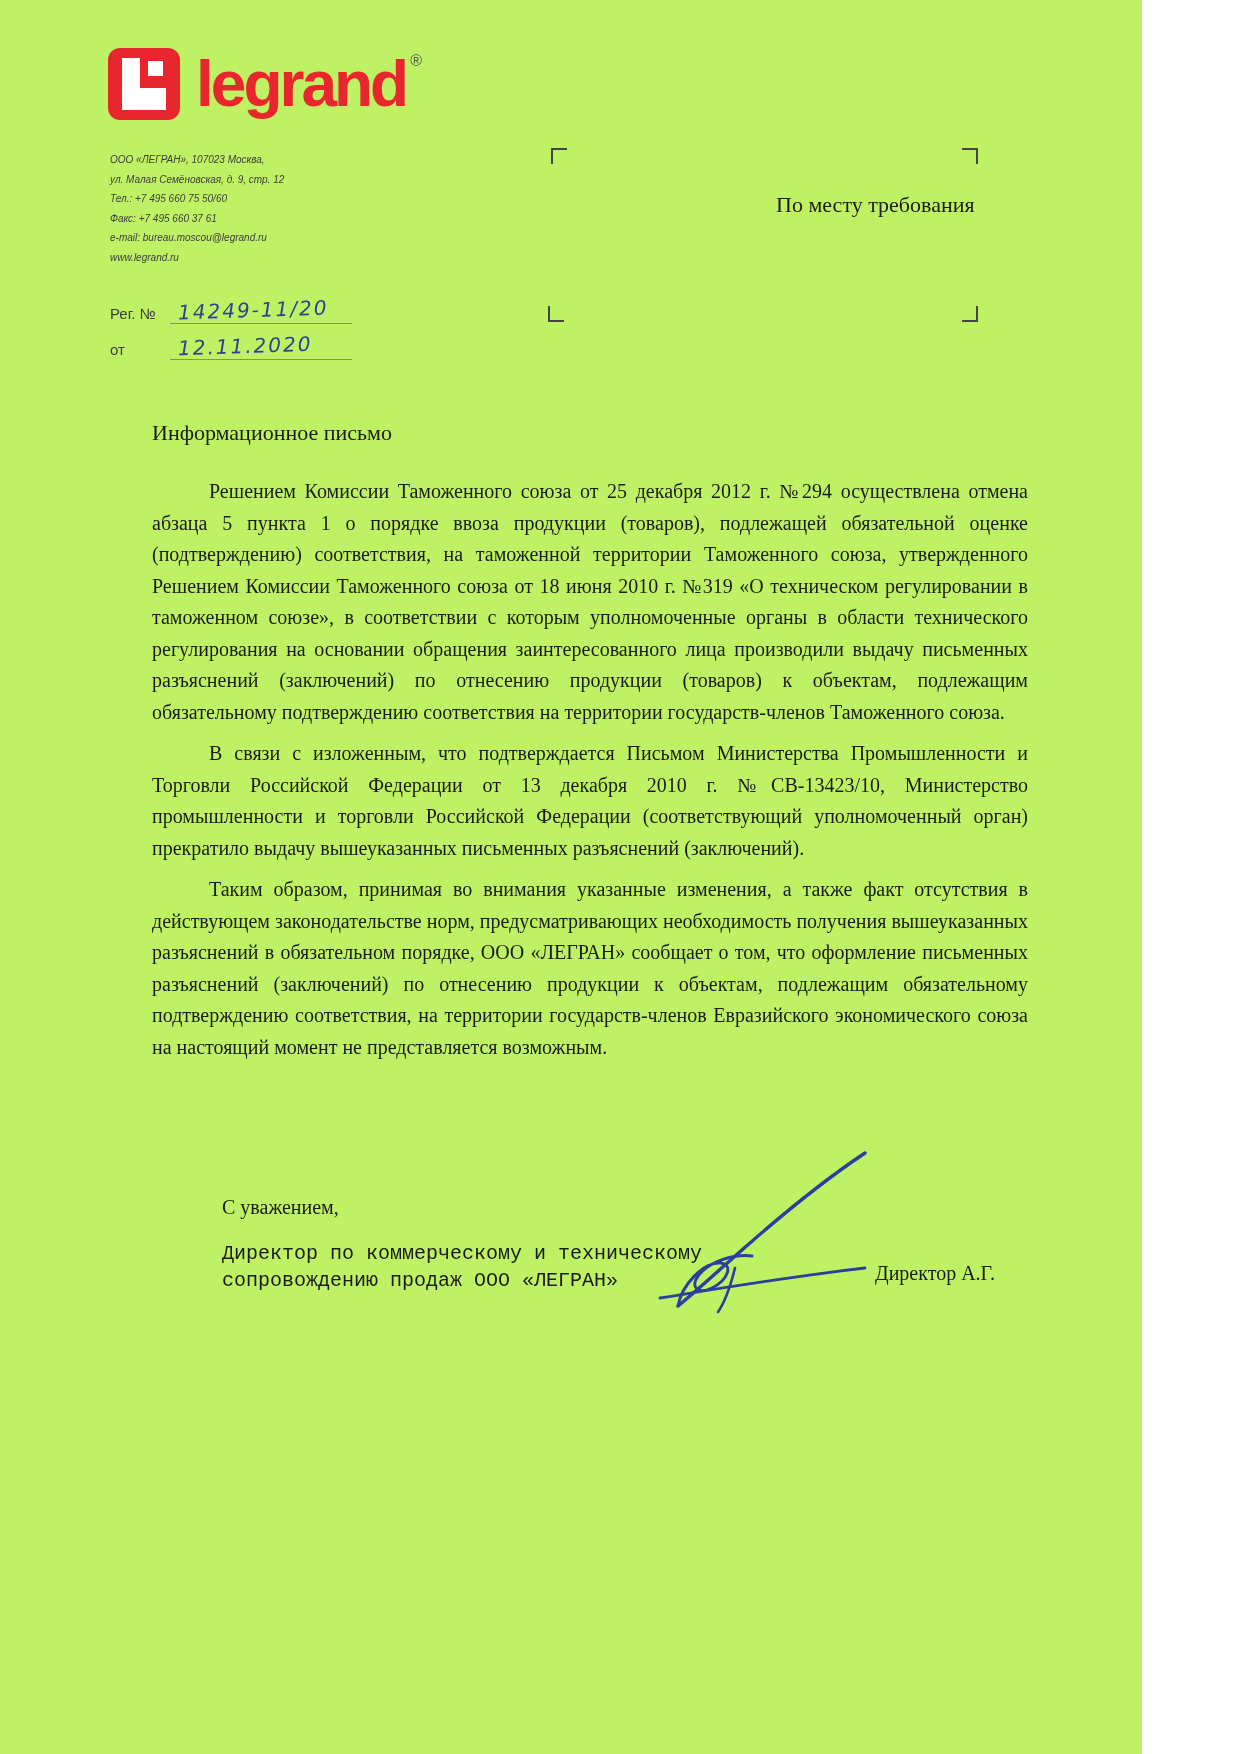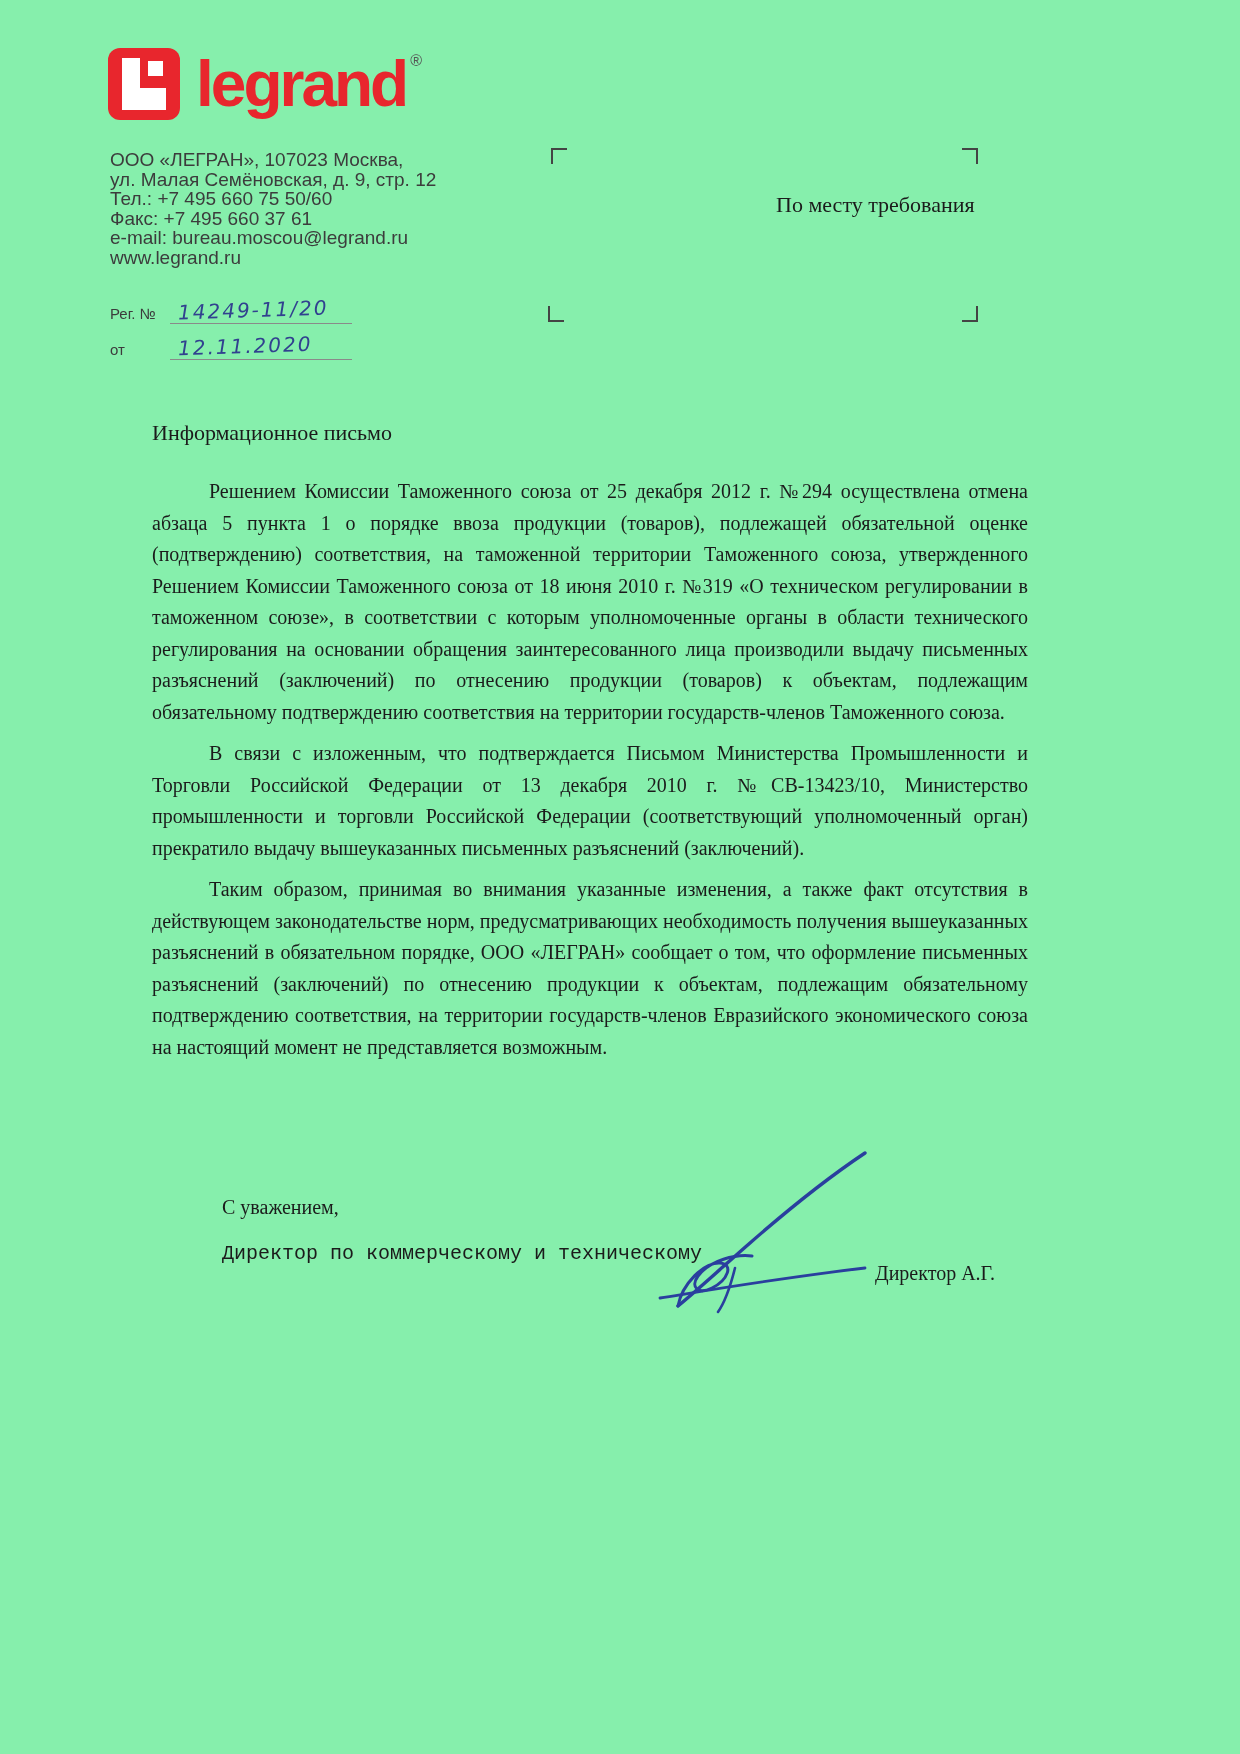--- a/index.html
+++ b/index.html
@@ -2,23 +2,23 @@
 <html lang="ru" style="--brand-red: #e8262d; --ink-blue: #2a3f9e;"><head>
 <meta charset="utf-8">
 <style>
   html, body {
     margin: 0;
     padding: 0;
     background: #ffffff;
   }
   .page {
     position: relative;
-    width: 1240px;
+    width: 1142px;
     height: 1754px;
-    background: #86efac;
+    background: #bef264;
     overflow: hidden;
     font-family: "Liberation Serif", "DejaVu Serif", serif;
     color: #1b1b1b;
   }
 
   
   .logo {
     position: absolute;
     left: 108px;
     top: 48px;
@@ -72,23 +72,24 @@
     margin-left: 4px;
     margin-top: 4px;
   }
 
   
   .company-info {
     position: absolute;
     left: 110px;
     top: 150px;
     font-family: "Liberation Sans", "DejaVu Sans", sans-serif;
-    font-size: 19px;
+    font-size: 10px;
     line-height: 19.5px;
     color: #3c3c3c;
+    font-style: italic;
   }
   .company-info div { white-space: nowrap; }
 
   
   .reg-block {
     position: absolute;
     left: 110px;
     top: 298px;
     font-family: "Liberation Sans", "DejaVu Sans", sans-serif;
     font-size: 15px;
@@ -238,20 +239,21 @@
   <div class="letter-main">
     <h1 class="letter-title">Информационное письмо</h1>
     <p>Решением Комиссии Таможенного союза от 25 декабря 2012 г. №294 осуществлена отмена абзаца 5 пункта 1 о порядке ввоза продукции (товаров), подлежащей обязательной оценке (подтверждению) соответствия, на таможенной территории Таможенного союза, утвержденного Решением Комиссии Таможенного союза от 18 июня 2010 г. №319 «О техническом регулировании в таможенном союзе», в соответствии с которым уполномоченные органы в области технического регулирования на основании обращения заинтересованного лица производили выдачу письменных разъяснений (заключений) по отнесению продукции (товаров) к объектам, подлежащим обязательному подтверждению соответствия на территории государств-членов Таможенного союза.</p>
     <p>В связи с изложенным, что подтверждается Письмом Министерства Промышленности и Торговли Российской Федерации от 13 декабря 2010 г. №СВ-13423/10, Министерство промышленности и торговли Российской Федерации (соответствующий уполномоченный орган) прекратило выдачу вышеуказанных письменных разъяснений (заключений).</p>
     <p>Таким образом, принимая во внимания указанные изменения, а также факт отсутствия в действующем законодательстве норм, предусматривающих необходимость получения вышеуказанных разъяснений в обязательном порядке, ООО «ЛЕГРАН» сообщает о том, что оформление письменных разъяснений (заключений) по отнесению продукции к объектам, подлежащим обязательному подтверждению соответствия, на территории государств-членов Евразийского экономического союза на настоящий момент не представляется возможным.</p>
   </div>
 
   <div class="salutation">С уважением,</div>
   <div class="position-lines">
     <div>Директор по коммерческому и техническому</div>
+    <div>сопровождению продаж ООО «ЛЕГРАН»</div>
   </div>
 
   <svg class="signature" viewBox="0 0 240 168" fill="none" xmlns="http://www.w3.org/2000/svg">
     <path d="M225,5 C195,25 150,60 110,95 C88,114 60,140 38,158" stroke="#2a3f9e" stroke-width="3.4" stroke-linecap="round" fill="none"></path>
     <path d="M38,158 C42,136 64,114 80,115 C94,116 88,132 72,140 C58,147 50,139 58,128 C70,112 96,106 112,108" stroke="#2a3f9e" stroke-width="3" stroke-linecap="round" fill="none"></path>
     <path d="M20,150 C70,142 140,130 225,120" stroke="#2a3f9e" stroke-width="2.8" stroke-linecap="round" fill="none"></path>
     <path d="M95,120 C90,140 85,154 78,164" stroke="#2a3f9e" stroke-width="2.6" stroke-linecap="round" fill="none"></path>
   </svg>
 
   <div class="signer-name">Директор А.Г.</div>

